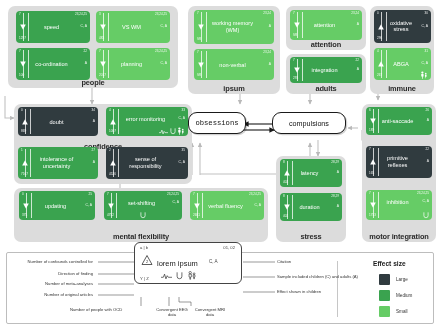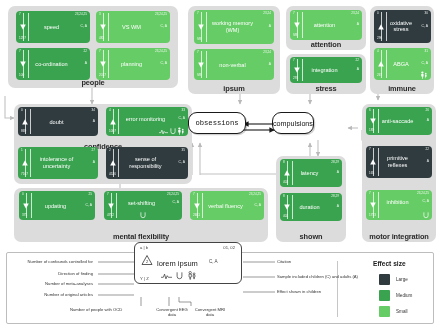--- a/index.html
+++ b/index.html
@@ -292,21 +292,21 @@
         </svg>
       </div>
     <span class="c c-tl">7</span>
     <span class="c c-tr">23,24</span>
     <span class="c c-bl">SR</span>
     <span class="c c-sa">A</span>
     <div class="node-title">attention</div>
   </div>
 
   <div class="group" style="left:286px; top:54px; width:80px; height:40px;">
-    <div class="group-label">stress</div>
+    <div class="group-label">adults</div>
   </div>
   <div class="node medium" style="left:290px; top:57px; width:72px; height:26px;">
     <div class="divider v1"></div>
     <div class="divider v2"></div>
     <div class="dir">
         <svg viewBox="0 0 10 10">
           <path d="M1.5,2 L8.5,2 L5,8.5 Z" fill="#fff"></path>
         </svg>
       </div>
     <span class="c c-tl">7</span>
@@ -428,26 +428,26 @@
     <span class="c c-tl">2</span>
     <span class="c c-tr">35</span>
     <span class="c c-bl">4526</span>
     <span class="c c-sa">C, A</span>
     <div class="node-title">sense of responsibility</div>
   </div>
 
   <div class="hub" style="left:188px; top:112px; width:58px; height:22px;font-family:Liberation Mono, monospace;">
     <span>obsessions</span>
   </div>
-  <div class="hub" style="left:272px; top:112px; width:42px; height:22px;justify-content:center;">
+  <div class="hub" style="left:272px; top:112px; width:74px; height:22px;justify-content:center;">
     <span>compulsions</span>
   </div>
 
   <div class="group" style="left:276px; top:156px; width:70px; height:86px;">
-    <div class="group-label">shown</div>
+    <div class="group-label">stress</div>
   </div>
   <div class="node medium" style="left:280px; top:159px; width:62px; height:28px;">
     <div class="divider v1"></div>
     <div class="divider v2"></div>
     <div class="dir">
         <svg viewBox="0 0 10 10">
           <path d="M5,1.5 L8.5,8 L1.5,8 Z" fill="#fff"></path>
         </svg>
       </div>
     <span class="c c-tl">8</span>

